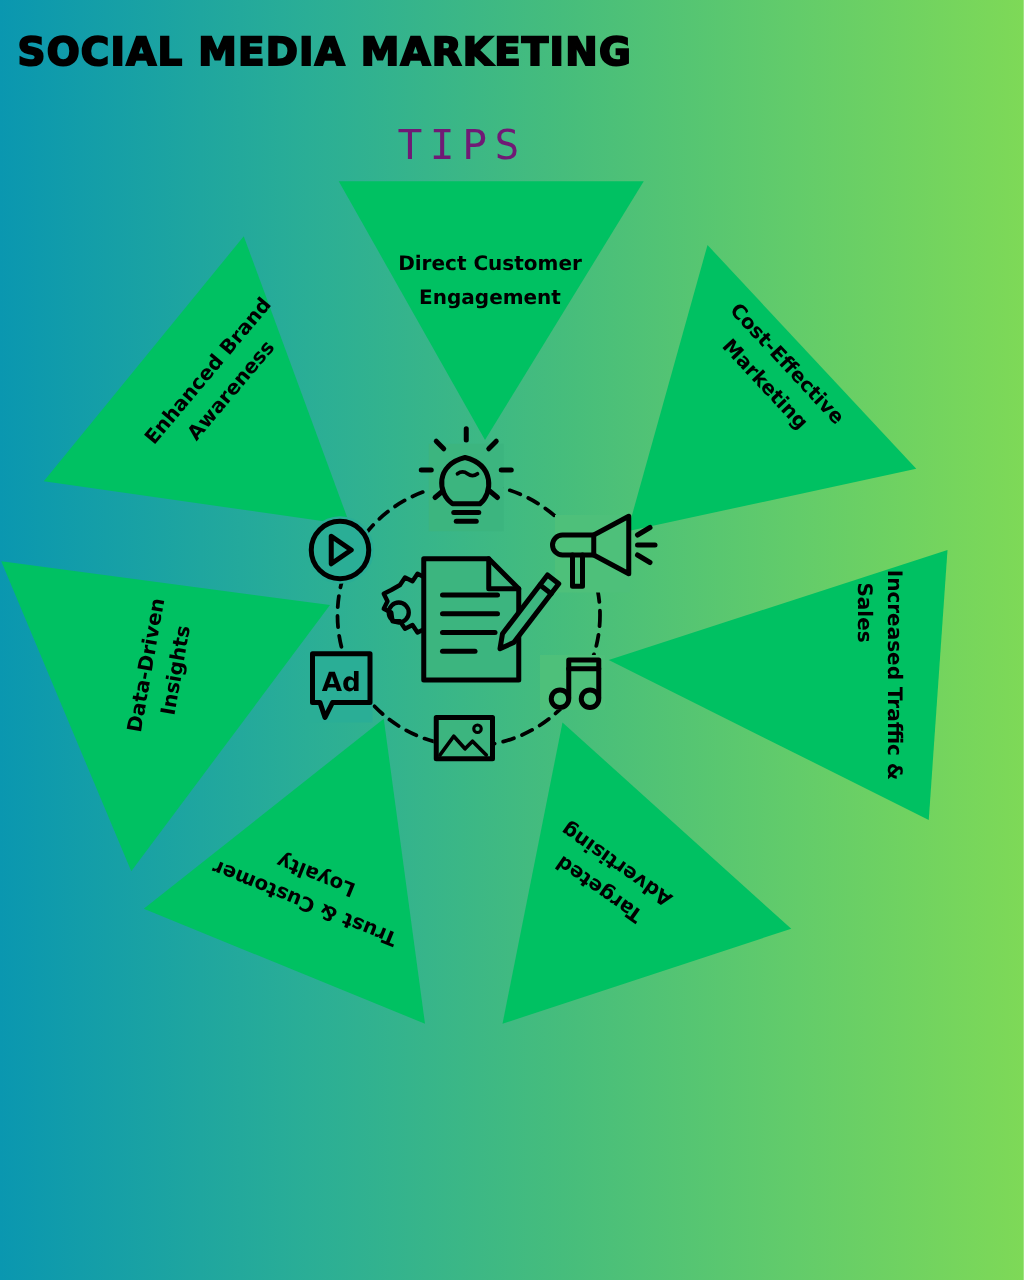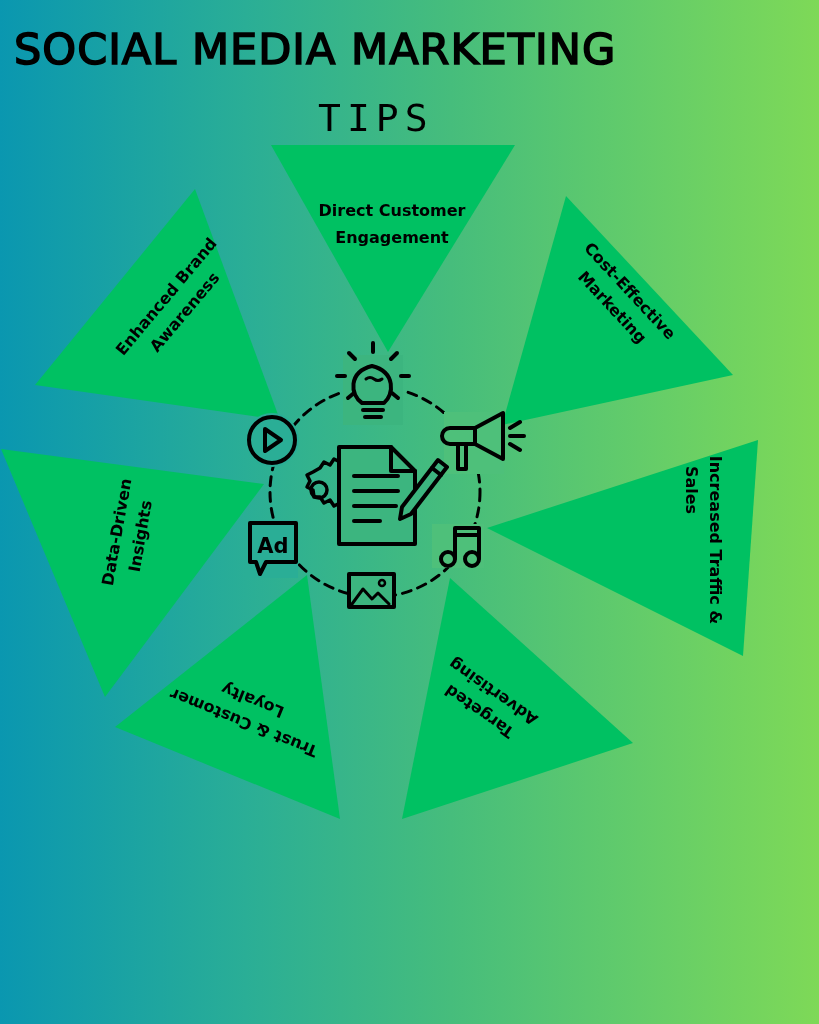--- a/index.html
+++ b/index.html
@@ -3,29 +3,29 @@
 <meta charset="utf-8">
 <style>
   html, body { margin:0; padding:0; }
   body {
     width:819px; height:1024px; overflow:hidden; position:relative;
     background: linear-gradient(90deg, #0a97b0 0%, #2aae96 30%, #46bd7c 55%, #63cc6a 78%, #7ed957 100%);
     font-family: "DejaVu Sans", sans-serif;
   }
   .title {
     position:absolute; left:14px; top:24px; width:710px;
-    font-family: "DejaVu Sans", sans-serif; font-weight:normal;
-    font-size:43px; letter-spacing:1px; color:#000; white-space:nowrap;
+    font-family: "DejaVu Sans", sans-serif; font-weight:bold;
+    font-size:31px; letter-spacing:1px; color:#000; white-space:nowrap;
     transform: scaleX(1.0); transform-origin:left top;
     -webkit-text-stroke: 1.6px #000;
   }
   .subtitle {
     position:absolute; left:318px; top:96px;
-    font-family: "DejaVu Sans Mono", monospace; font-size:38px;
-    letter-spacing:6px; color:#000000;
+    font-family: "DejaVu Sans Mono", monospace; font-size:33px;
+    letter-spacing:6px; color:#701a75;
   }
   svg.diagram { position:absolute; left:0; top:0; }
   .label { font-family: "DejaVu Sans", sans-serif; font-weight:bold; font-size:16px; fill:#000; }
 </style>
 </head>
 <body>
 
 <div class="title">SOCIAL MEDIA MARKETING</div>
 <div class="subtitle">TIPS</div>
 

